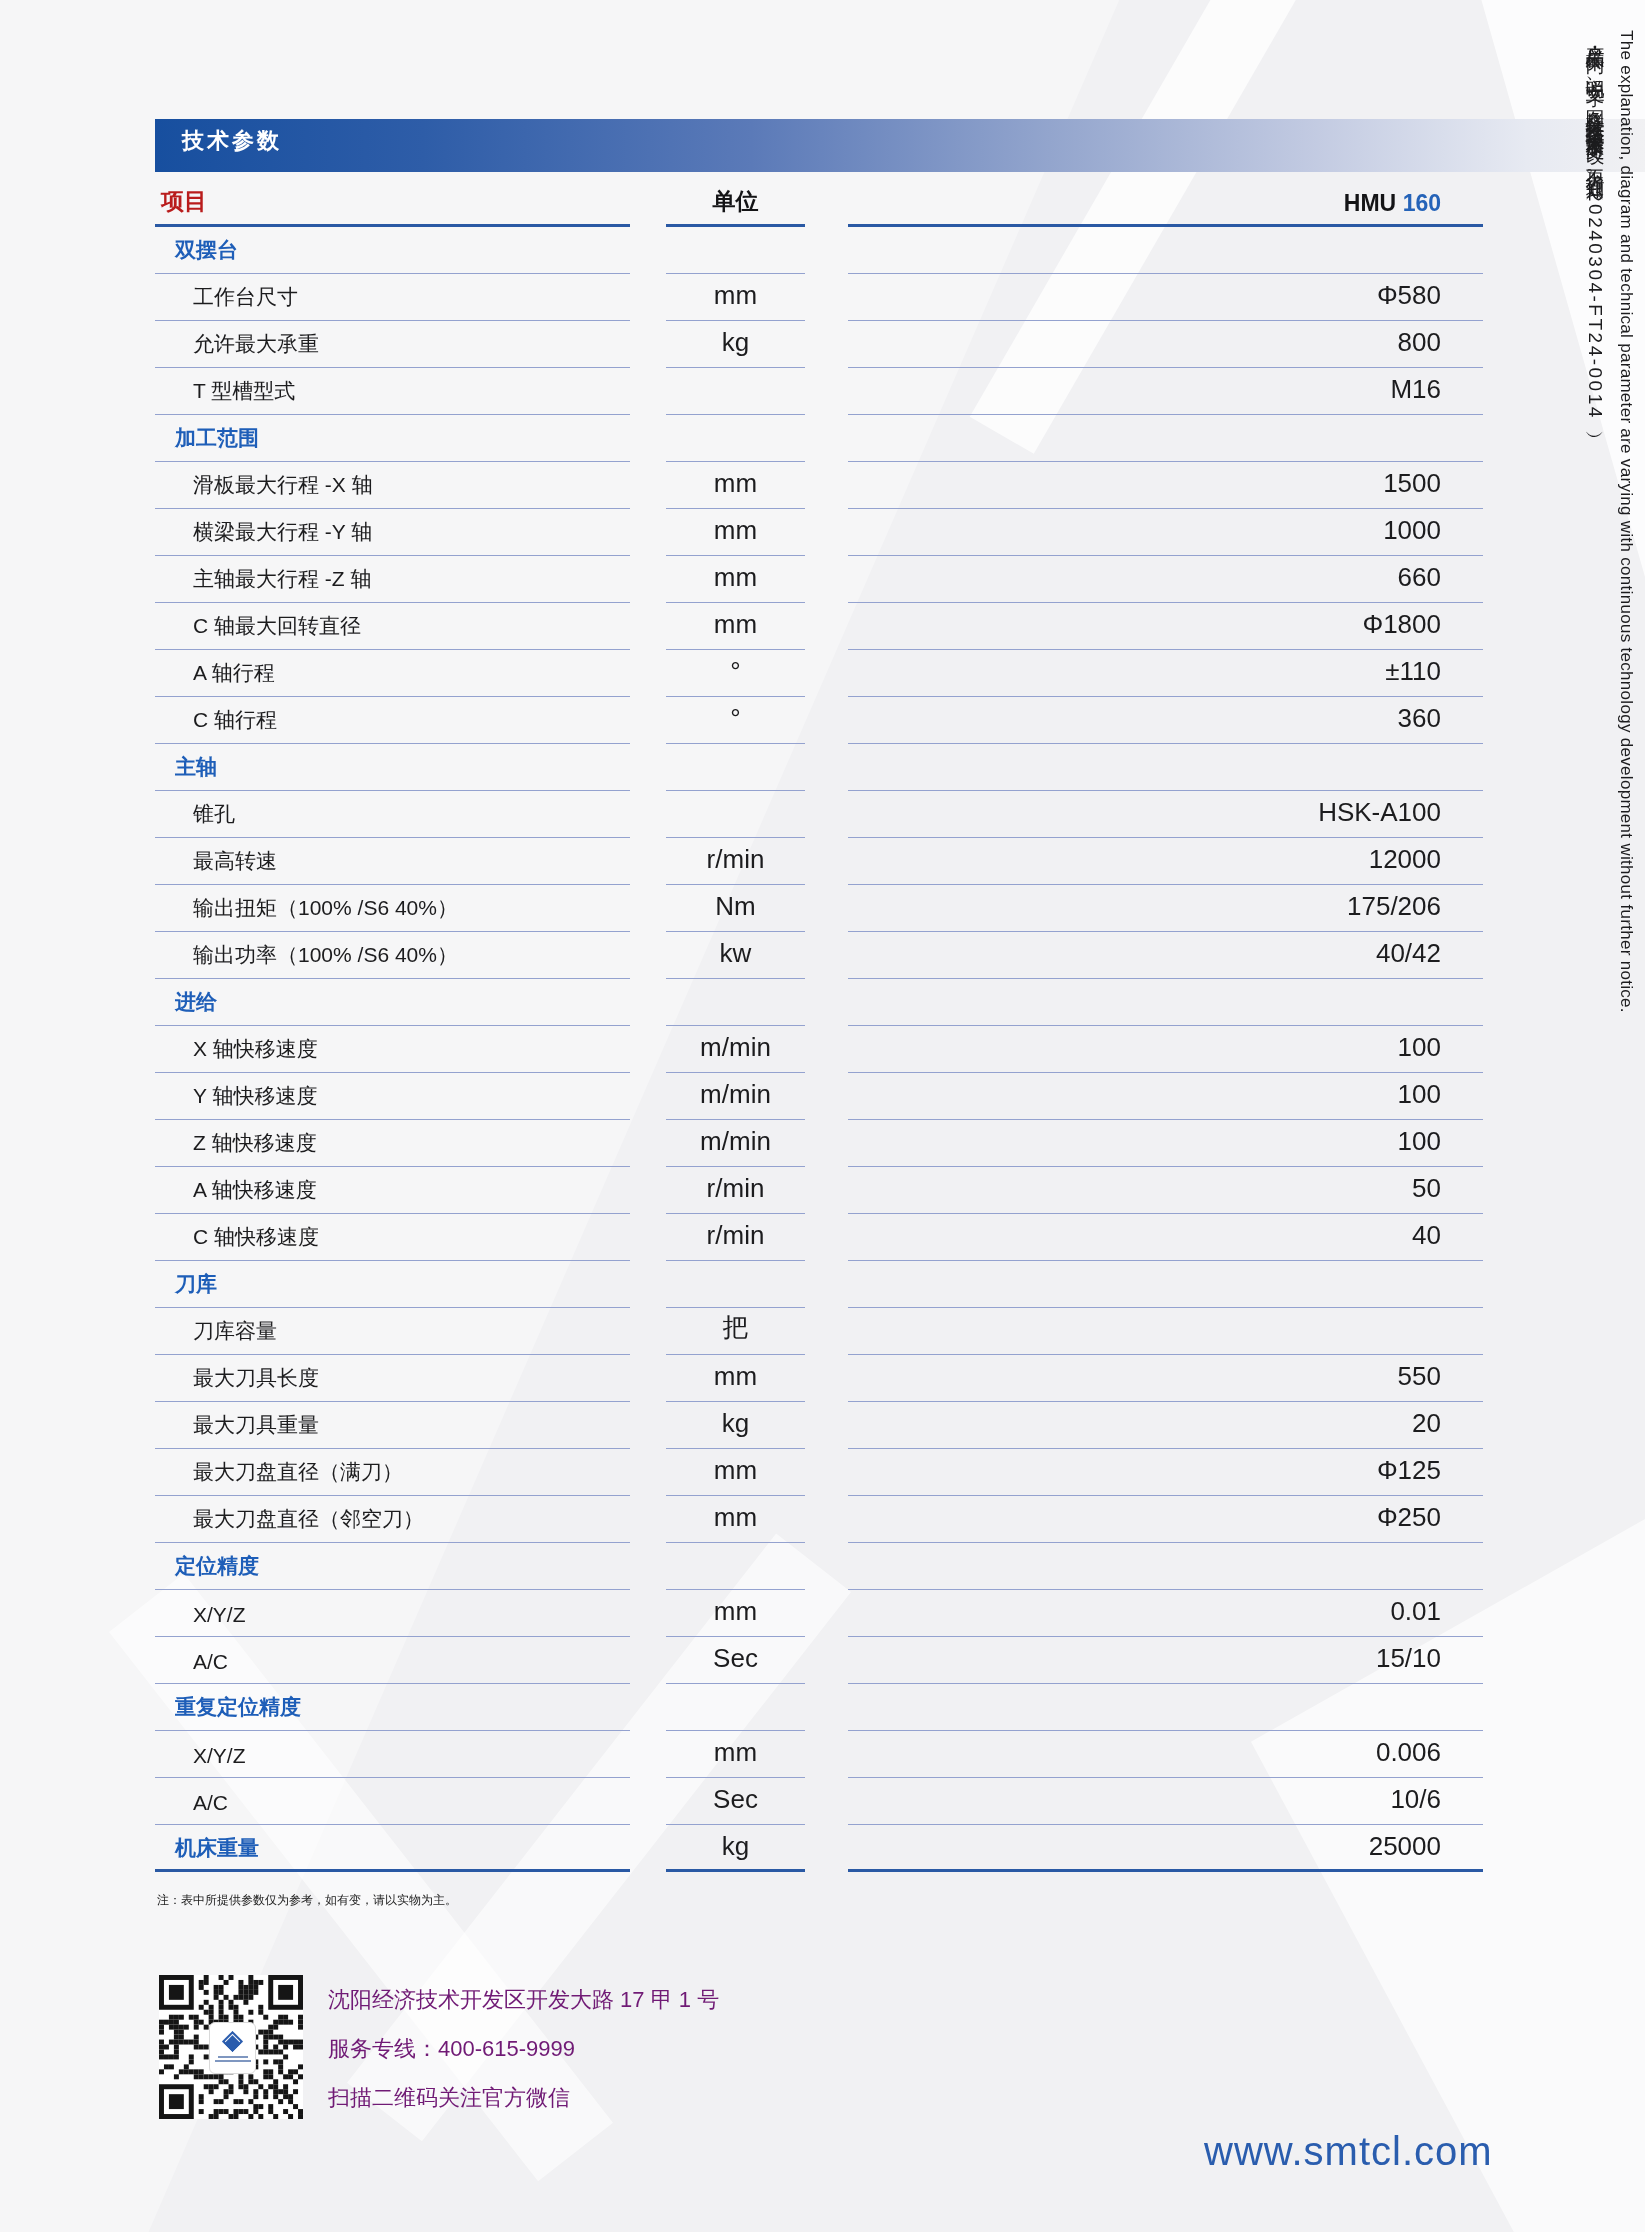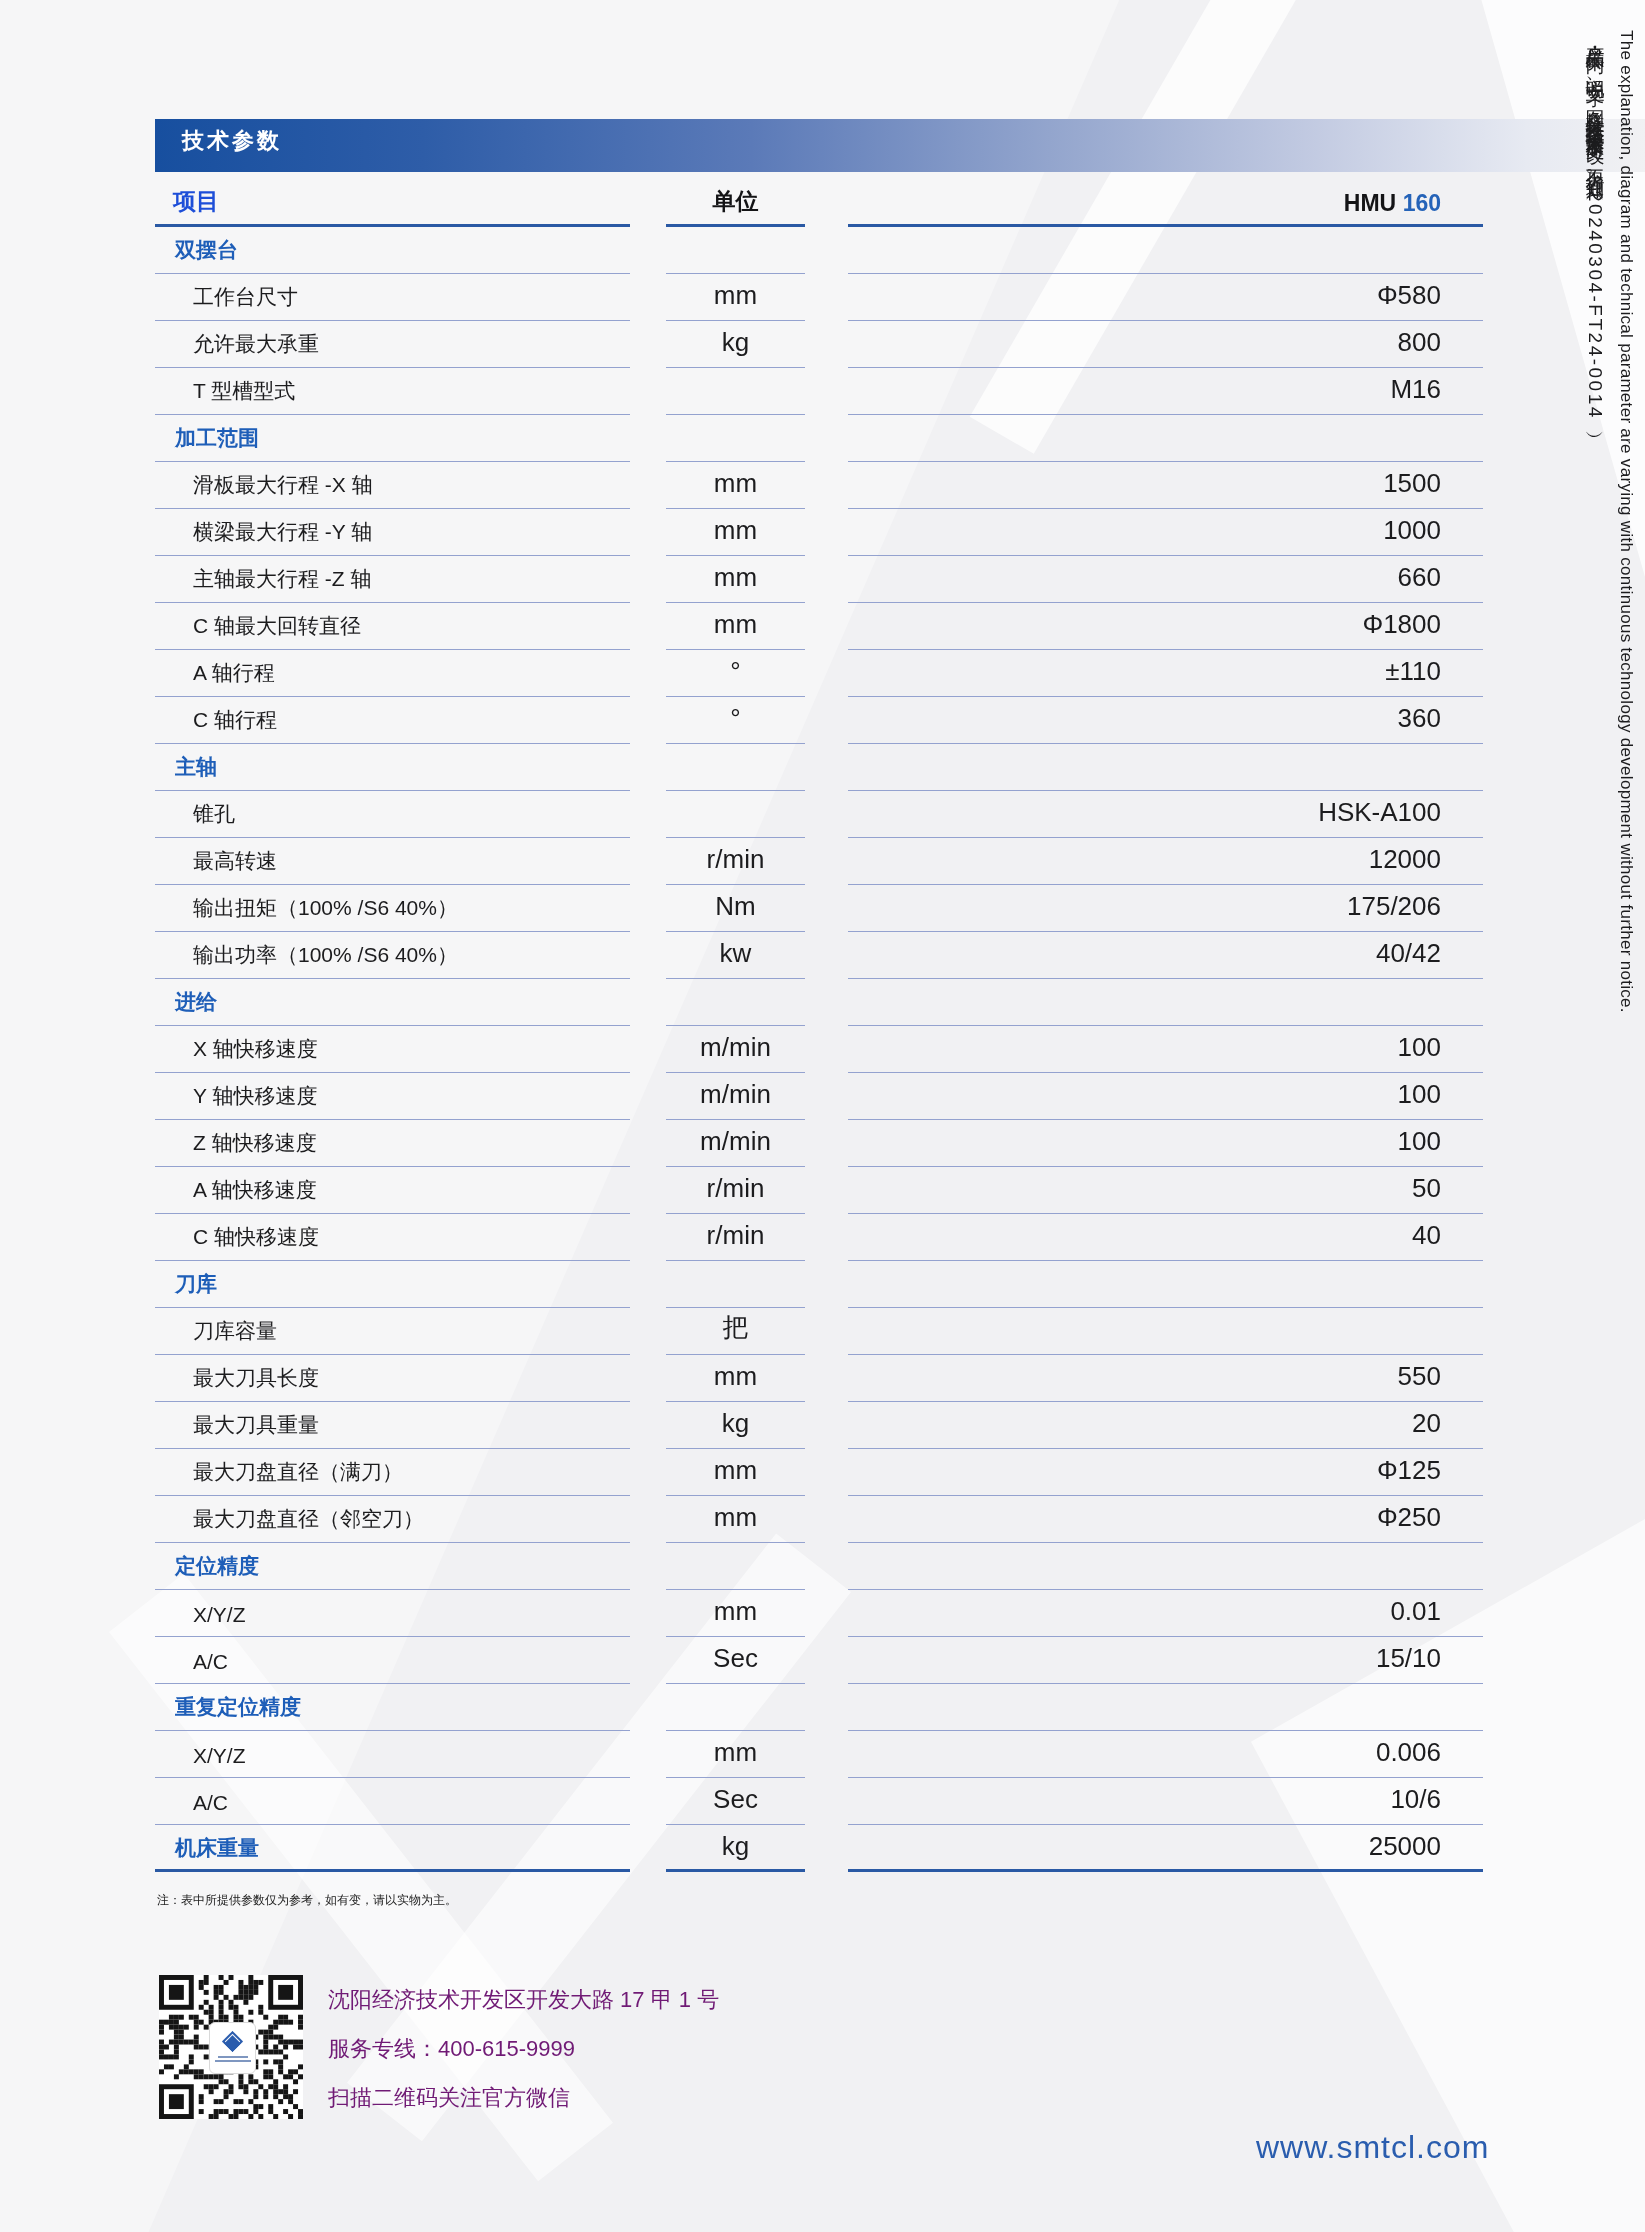--- a/index.html
+++ b/index.html
@@ -60,42 +60,42 @@
   .t-body-row{height:47px;}
   .seg{position:absolute;bottom:0;height:1px;background:#94a2cf;}
   .seg.c1{left:0;width:475px;}
   .seg.c2{left:511px;width:139px;}
   .seg.c3{left:693px;width:635px;}
   .dark .seg{height:3px;background:#2a59a4;}
   .lbl{position:absolute;bottom:10px;left:38px;font-size:21px;color:#1c1c1e;white-space:nowrap;}
   .section .lbl,.sectionrow .lbl{left:20px;font-weight:bold;color:#1e5eb8;}
   .unit{position:absolute;bottom:10px;left:511px;width:139px;text-align:center;font-size:26px;color:#1c1c1e;}
   .val{position:absolute;bottom:10px;left:693px;width:593px;text-align:right;font-size:26px;color:#1c1c1e;white-space:nowrap;}
-  .t-head .lbl{left:18px;font-size:23px;font-weight:bold;color:#1d4ed8;}
+  .t-head .lbl{left:6px;font-size:23px;font-weight:bold;color:#b91c1c;}
   .t-head .unit{font-size:23px;font-weight:bold;color:#141416;}
   .t-head .val{font-size:23px;font-weight:bold;color:#141416;}
   .model-num{color:#2563b8;}
   
   .note{position:absolute;left:157px;top:1892px;font-size:12px;color:#222;}
   
   .qr-wrap{position:absolute;left:159px;top:1975px;width:144px;height:144px;}
   .qr-logo{
     position:absolute;left:50px;top:47px;width:45px;height:50px;
     background:#ffffff;border:1px solid #d9d9d9;border-radius:6px;
     display:flex;flex-direction:column;align-items:center;justify-content:center;
   }
   .qr-logo .diamond{width:15px;height:15px;background:#2a5cad;transform:rotate(45deg);margin-bottom:5px;
     box-shadow:inset 0 0 0 2px #2a5cad, inset 3px 3px 0 0 #f1f4fa;}
   .qr-logo .tline{width:30px;height:2px;background:#7f97c0;margin-top:2px;}
   .contact{position:absolute;left:328px;top:1985px;font-size:22px;color:#701a75;}
   .contact div{margin-bottom:19px;white-space:nowrap;}
   
   .website{
-    position:absolute;left:1256px;top:2129px;width:279px;
-    font-size:32px;color:#2a5dae;letter-spacing:1px;font-weight:400;white-space:nowrap;
+    position:absolute;left:1204px;top:2129px;width:279px;
+    font-size:40px;color:#2a5dae;letter-spacing:1px;font-weight:400;white-space:nowrap;
   }
   
   .side-en{
     position:absolute;left:1616px;top:30px;height:1224px;
     writing-mode:vertical-rl;font-size:17px;color:#1c1c1e;letter-spacing:0.3px;white-space:nowrap;
   }
   .side-zh{
     position:absolute;left:1582px;top:30px;height:985px;
     writing-mode:vertical-rl;font-size:19px;color:#1c1c1e;letter-spacing:2.5px;white-space:nowrap;
   }

